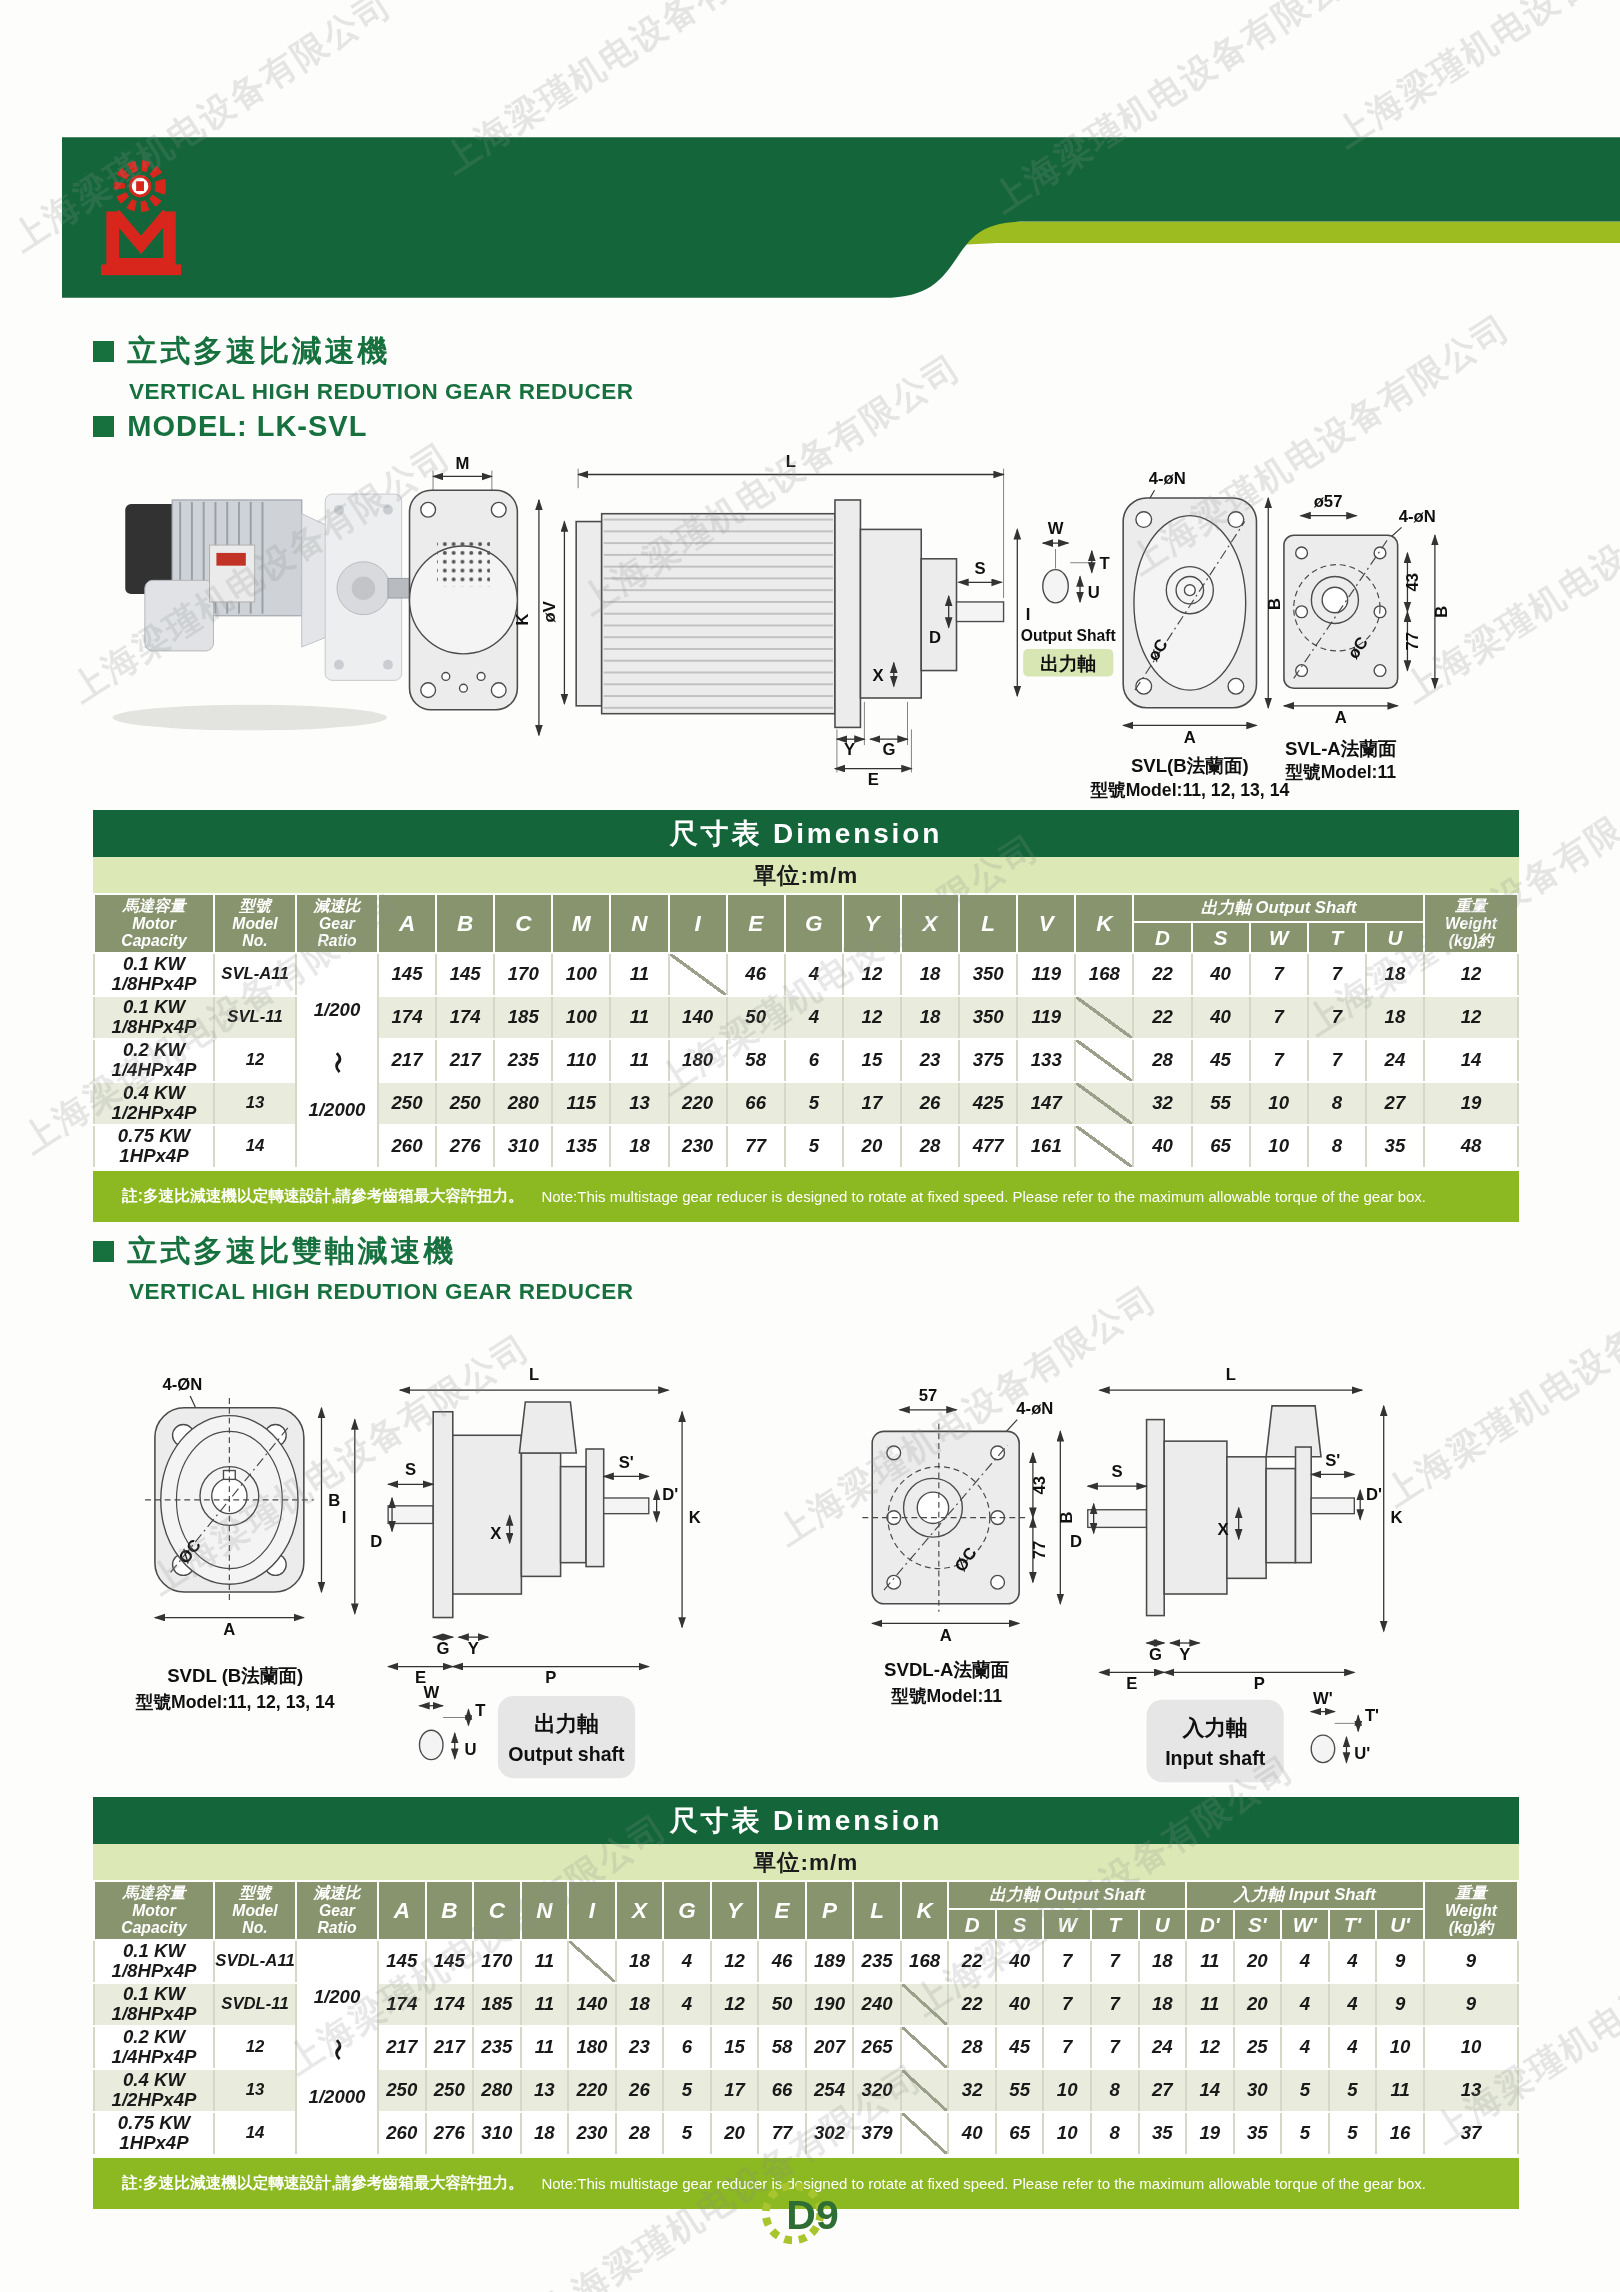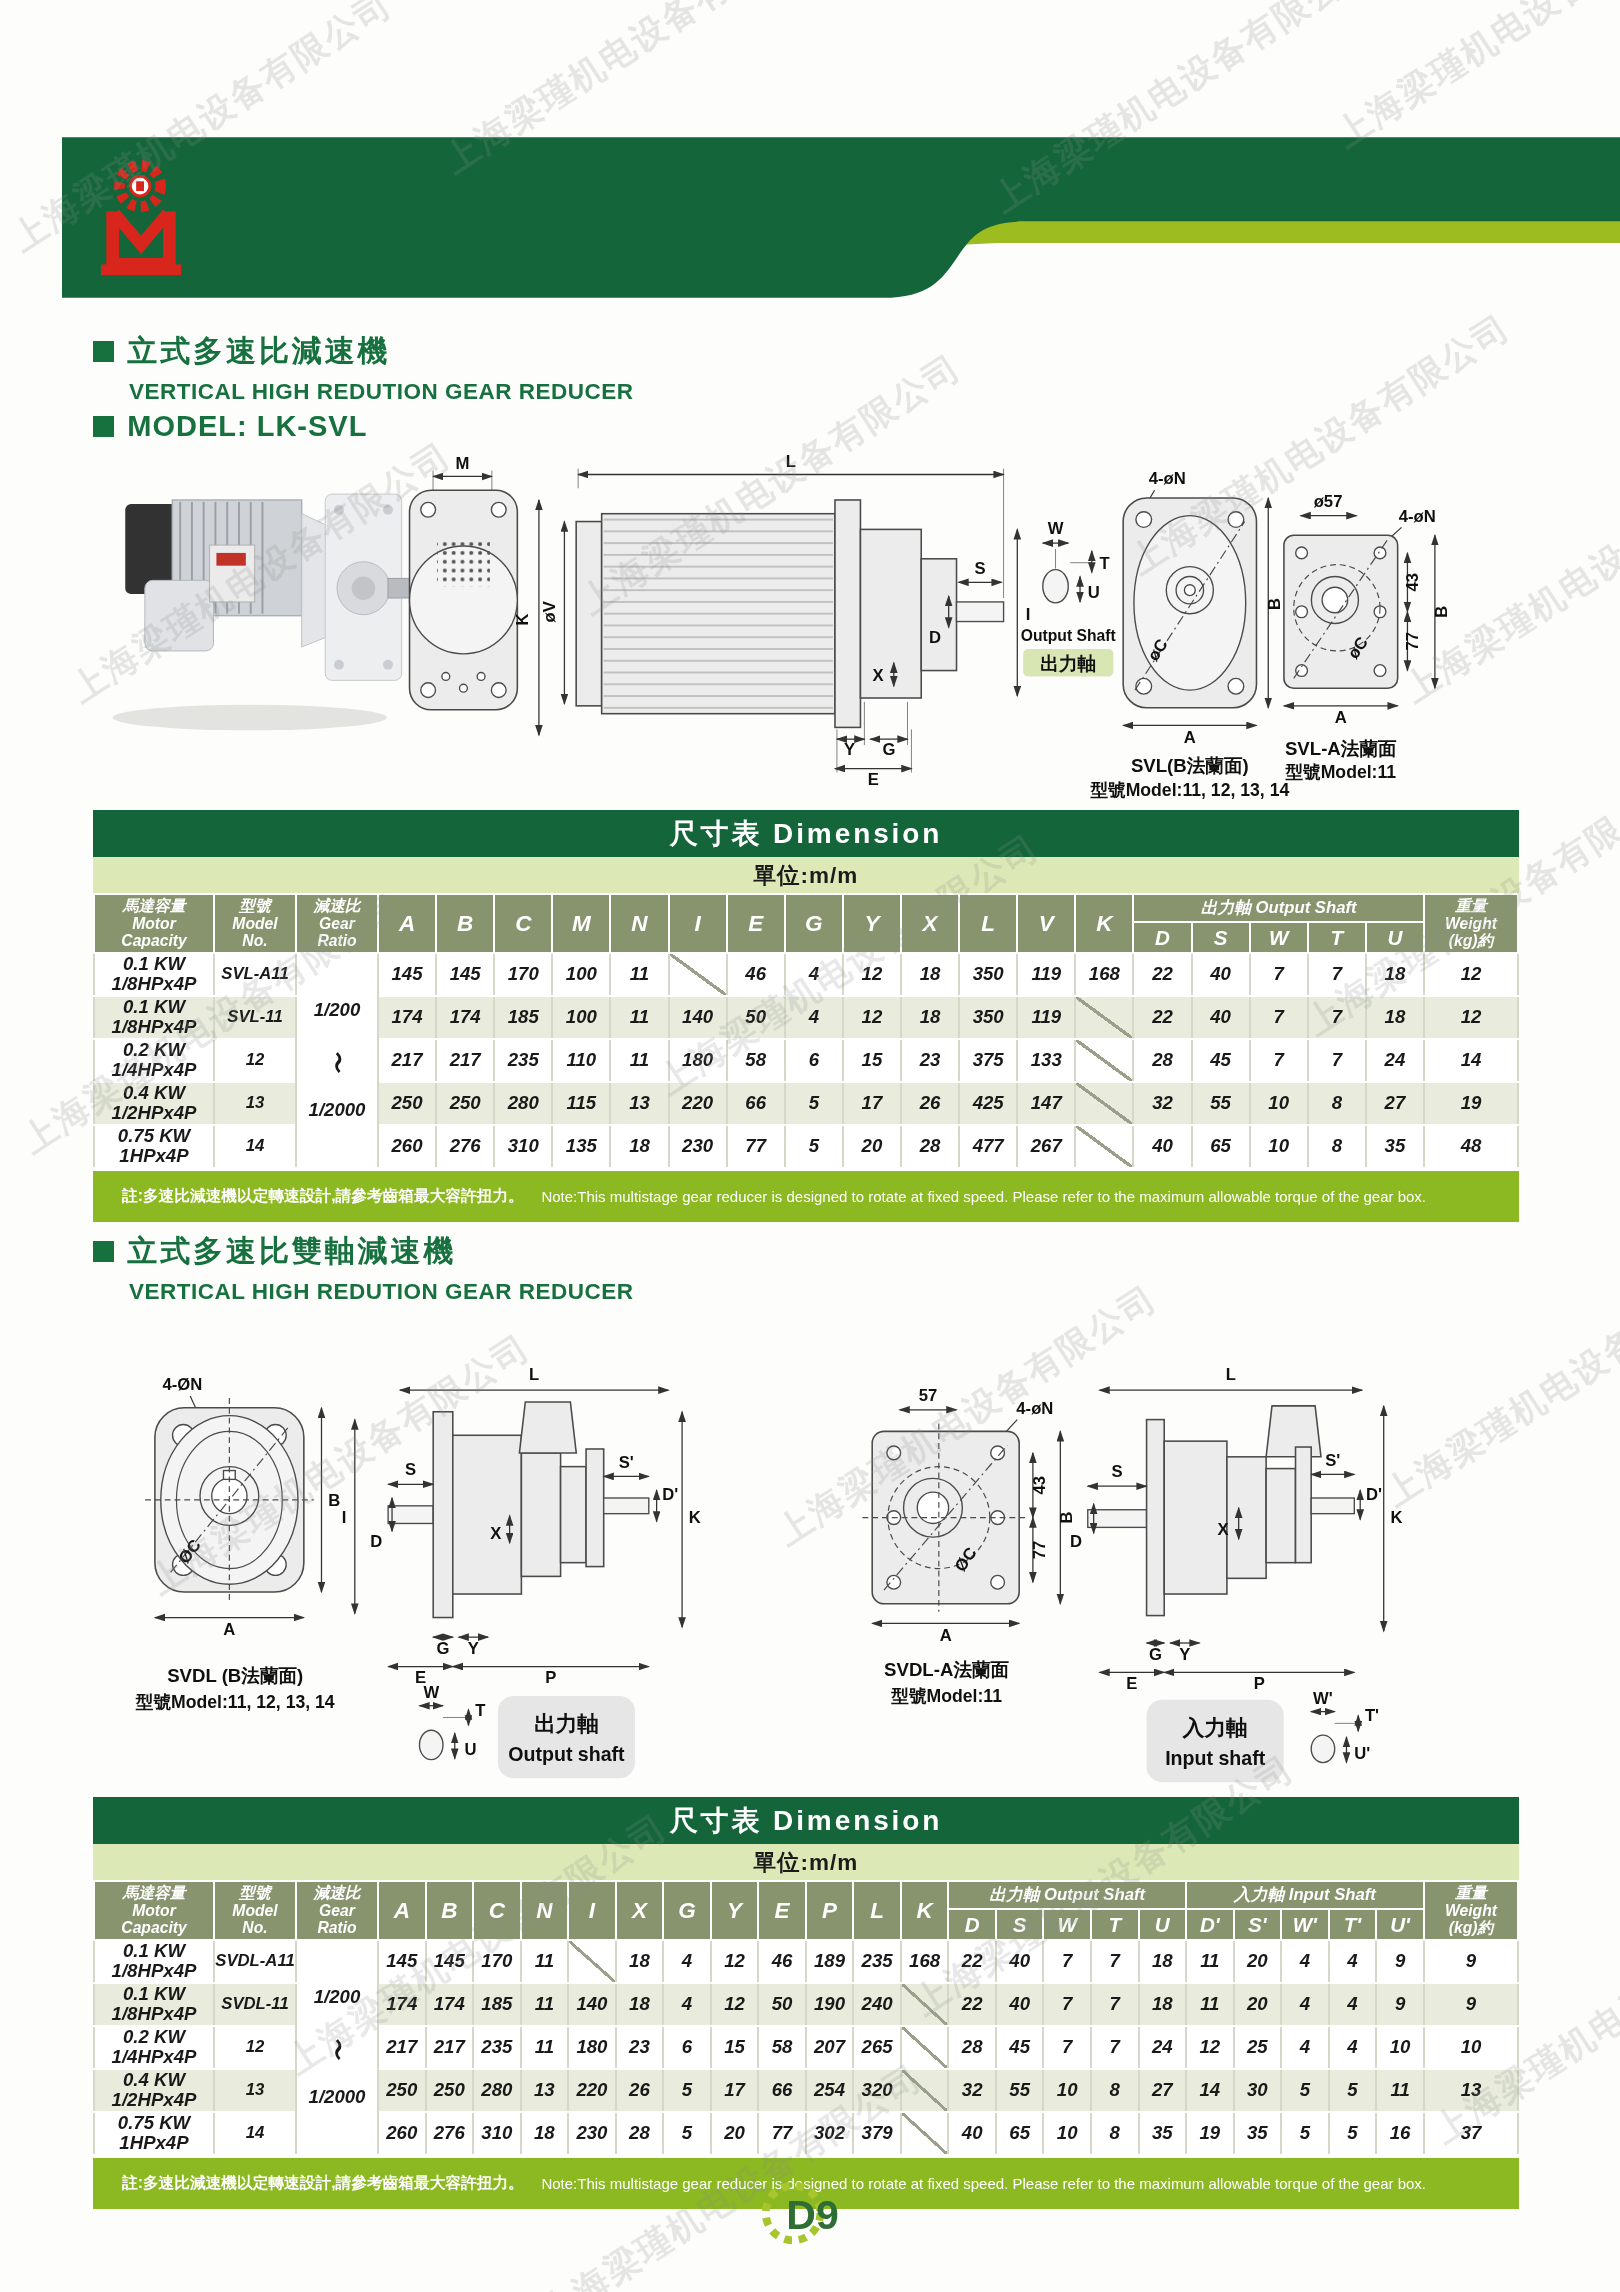--- a/index.html
+++ b/index.html
@@ -489,21 +489,21 @@
             <td>276</td>
             <td>310</td>
             <td>135</td>
             <td>18</td>
             <td>230</td>
             <td>77</td>
             <td>5</td>
             <td>20</td>
             <td>28</td>
             <td>477</td>
-            <td>267</td>
+            <td>161</td>
             <td class="diag"></td>
             <td>40</td>
             <td>65</td>
             <td>10</td>
             <td>8</td>
             <td>35</td>
             <td>48</td>
           </tr>
         </tbody>
       </table>

